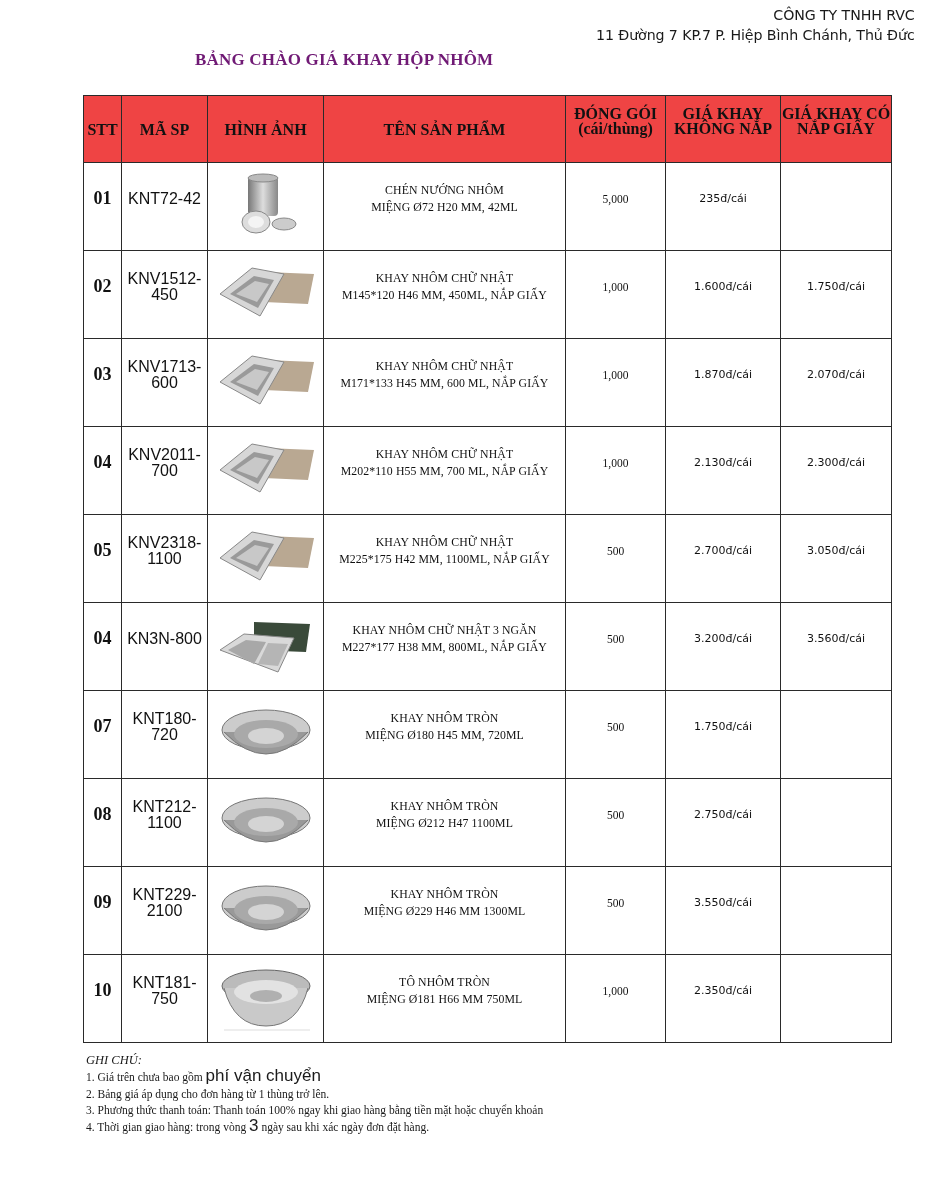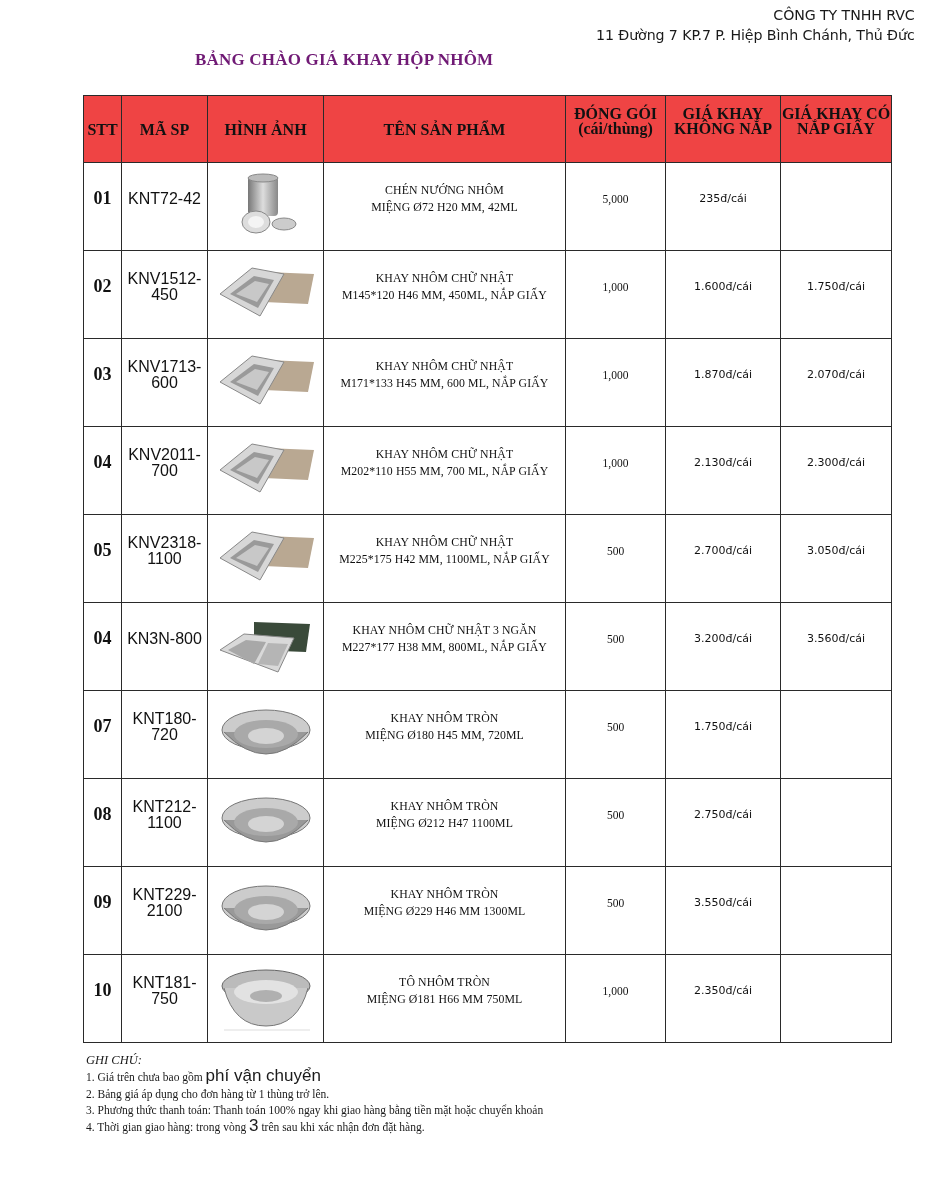--- a/index.html
+++ b/index.html
@@ -319,15 +319,15 @@
   </tr>
 </tbody>
 </table>
 
 <div class="notes">
   <div class="head">GHI CHÚ:</div>
   <div id="note-items">
       <div><span>1. Giá trên chưa bao gồm </span><span class="sans">phí vận chuyển</span></div>
       <div><span>2. Bảng giá áp dụng cho đơn hàng từ 1   thùng trở lên.</span></div>
       <div><span>3. Phương thức thanh toán: Thanh toán 100% ngay khi giao hàng bằng tiền mặt hoặc chuyển khoản</span></div>
-      <div><span>4. Thời gian giao hàng: trong vòng </span><span class="sans">3</span><span>  trên sau khi xác nhận đơn đặt hàng.</span></div>
+      <div><span>4. Thời gian giao hàng: trong vòng </span><span class="sans">3</span><span>  ngày sau khi xác ngày đơn đặt hàng.</span></div>
     </div>
 </div>
 
 </body></html>

